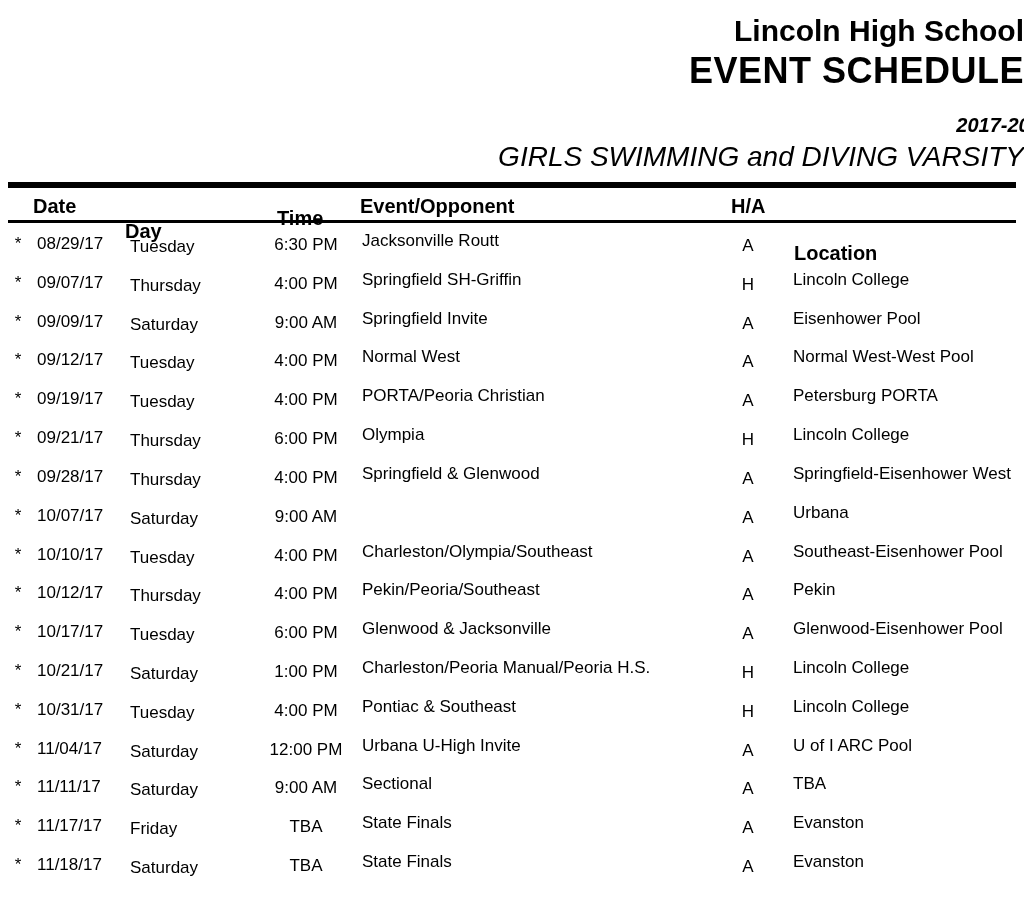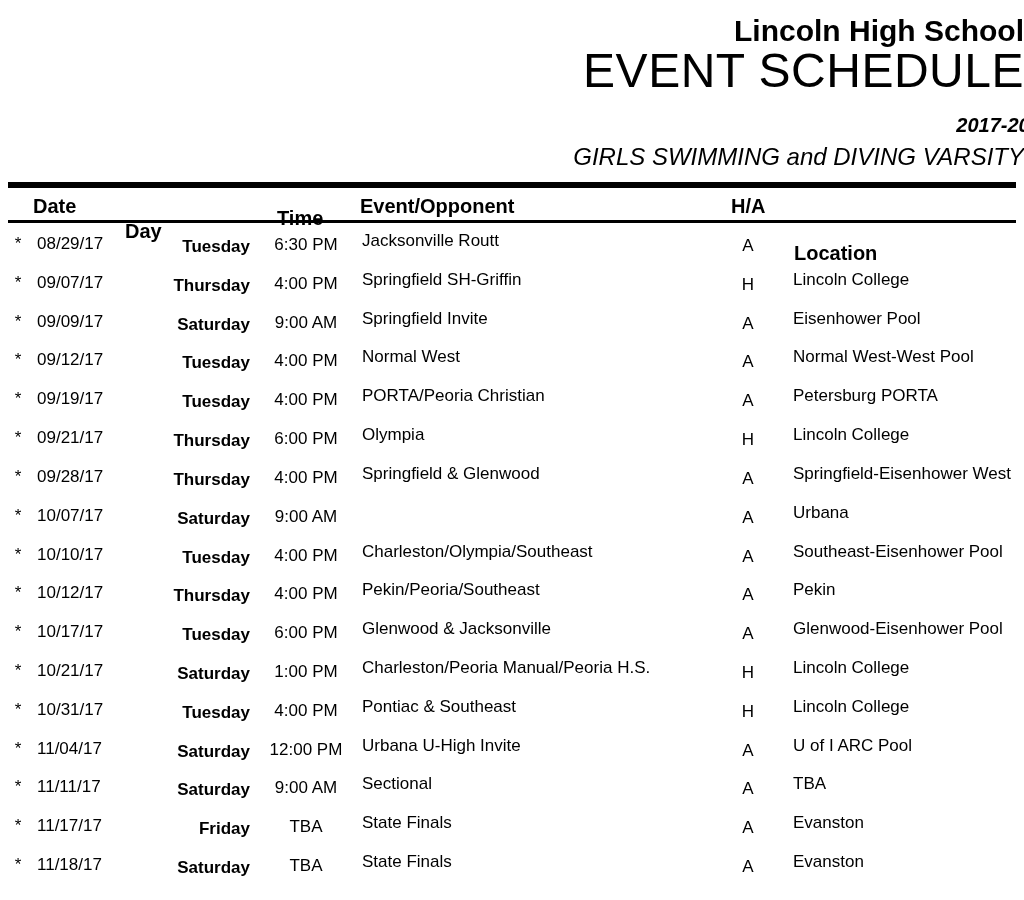--- a/index.html
+++ b/index.html
@@ -30,36 +30,36 @@
     white-space: nowrap;
   }
   .t-school {
     top: 14px;
     font-size: 30px;
     line-height: 34px;
     font-weight: bold;
   }
   .t-doc {
     top: 51px;
-    font-size: 48px;
+    font-size: 36px;
     line-height: 40px;
-    font-weight: normal;
+    font-weight: bold;
     letter-spacing: 0.5px;
   }
   .t-season {
     top: 113px;
     font-size: 20px;
     line-height: 25px;
     font-weight: bold;
     font-style: italic;
     padding-left: 28px;
   }
   .t-team {
     top: 140px;
-    font-size: 24px;
+    font-size: 28px;
     line-height: 33px;
     font-style: italic;
   }
 
   
   .rule {
     position: absolute;
     left: 8px;
     width: 1008px;
     background: #000000;
@@ -103,21 +103,21 @@
   }
   .cell {
     position: absolute;
     top: 0;
     line-height: 38.82px;
     font-size: 17px;
     white-space: nowrap;
   }
   .c-ast  { left: 10px;  width: 16px;  text-align: center; transform: translateY(-1px); }
   .c-date { left: 37px;  transform: translateY(-1px); }
-  .c-day  { left: 130px; width: 120px; text-align: right; transform: translateY(2px); font-weight: bold; }
+  .c-day  { left: 130px; width: 120px; text-align: left; transform: translateY(2px); }
   .c-time { left: 256px; width: 100px; text-align: center; }
   .c-event{ left: 362px; transform: translateY(-4px); }
   .c-ha   { left: 718px; width: 60px;  text-align: center; transform: translateY(1px); }
   .c-loc  { left: 793px; transform: translateY(-4px); }
 </style>
 </head>
 <body>
 
 <div class="page">
 

